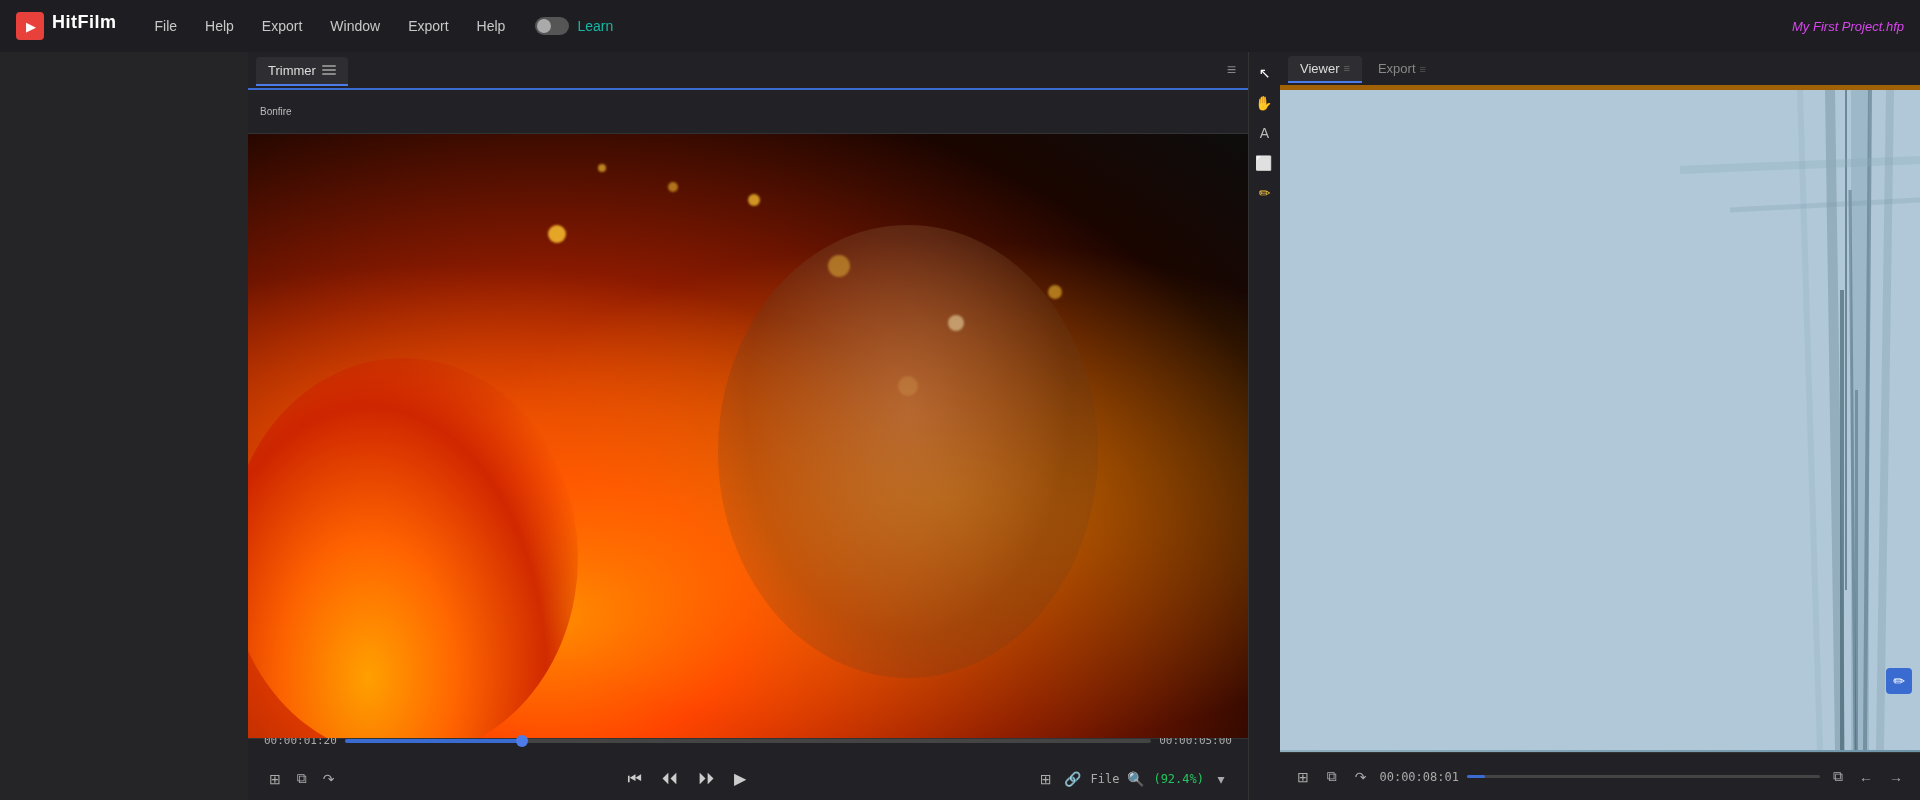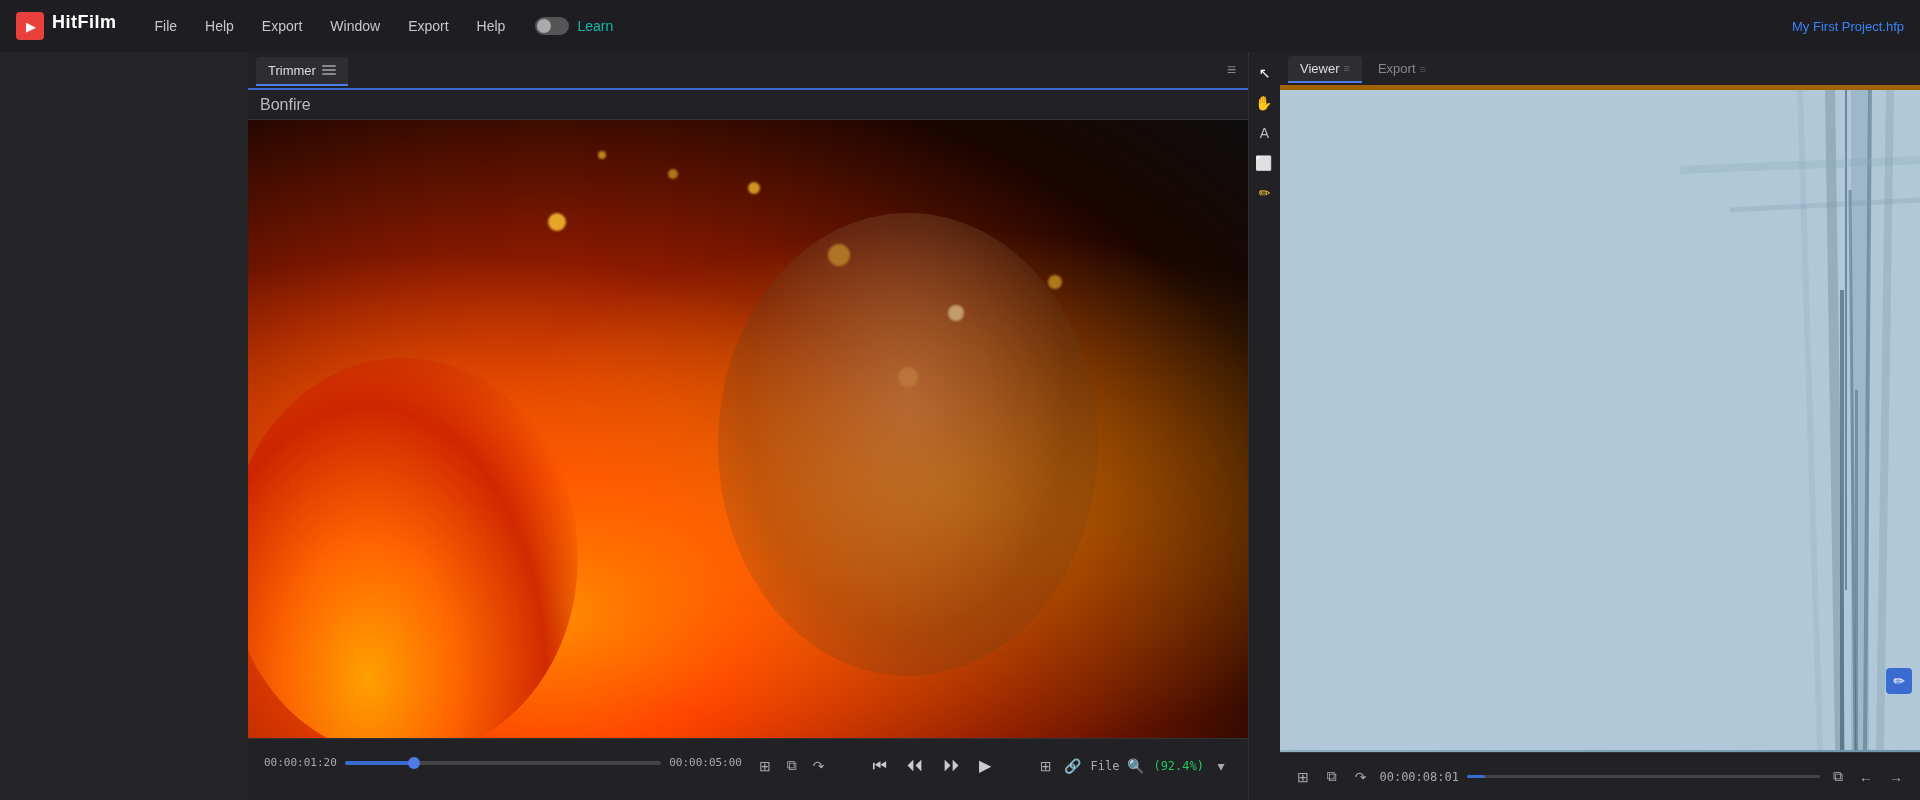--- a/index.html
+++ b/index.html
@@ -82,22 +82,23 @@
       border-radius: 50%;
       top: 2px;
       left: 2px;
     }
     #learn-label {
       color: #14b8a6;
       font-size: 14px;
     }
     #project-title {
       margin-left: auto;
-      color: #3b82f6;
+      color: #d946ef;
       font-size: 13px;
+      font-style: italic;
     }
 
     
     #main-area {
       flex: 1;
       display: flex;
       flex-direction: row;
       overflow: hidden;
     }
 
@@ -156,26 +157,26 @@
     #trimmer-spacer { flex: 1; }
     #trimmer-options-btn {
       color: #888;
       font-size: 16px;
       cursor: pointer;
       padding: 4px;
     }
 
     
     #clip-label-bar {
-      height: 30px;
+      height: 44px;
       background: #222226;
       display: flex;
       align-items: center;
       padding: 0 12px;
-      font-size: 16px;
+      font-size: 10px;
       color: #bbb;
       border-bottom: 1px solid #333;
       flex-shrink: 0;
     }
 
     
     #video-preview {
       flex: 1;
       position: relative;
       overflow: hidden;
@@ -214,20 +215,21 @@
     
     #playback-bar {
       height: 62px;
       background: #222226;
       display: flex;
       align-items: center;
       padding: 0 16px;
       gap: 12px;
       flex-shrink: 0;
       border-top: 1px solid #333;
+      flex-direction: column;
       justify-content: flex-end;
       padding-bottom: 8px;
     }
     #progress-bar-row {
       width: 100%;
       display: flex;
       align-items: center;
       gap: 8px;
       margin-bottom: 6px;
     }

